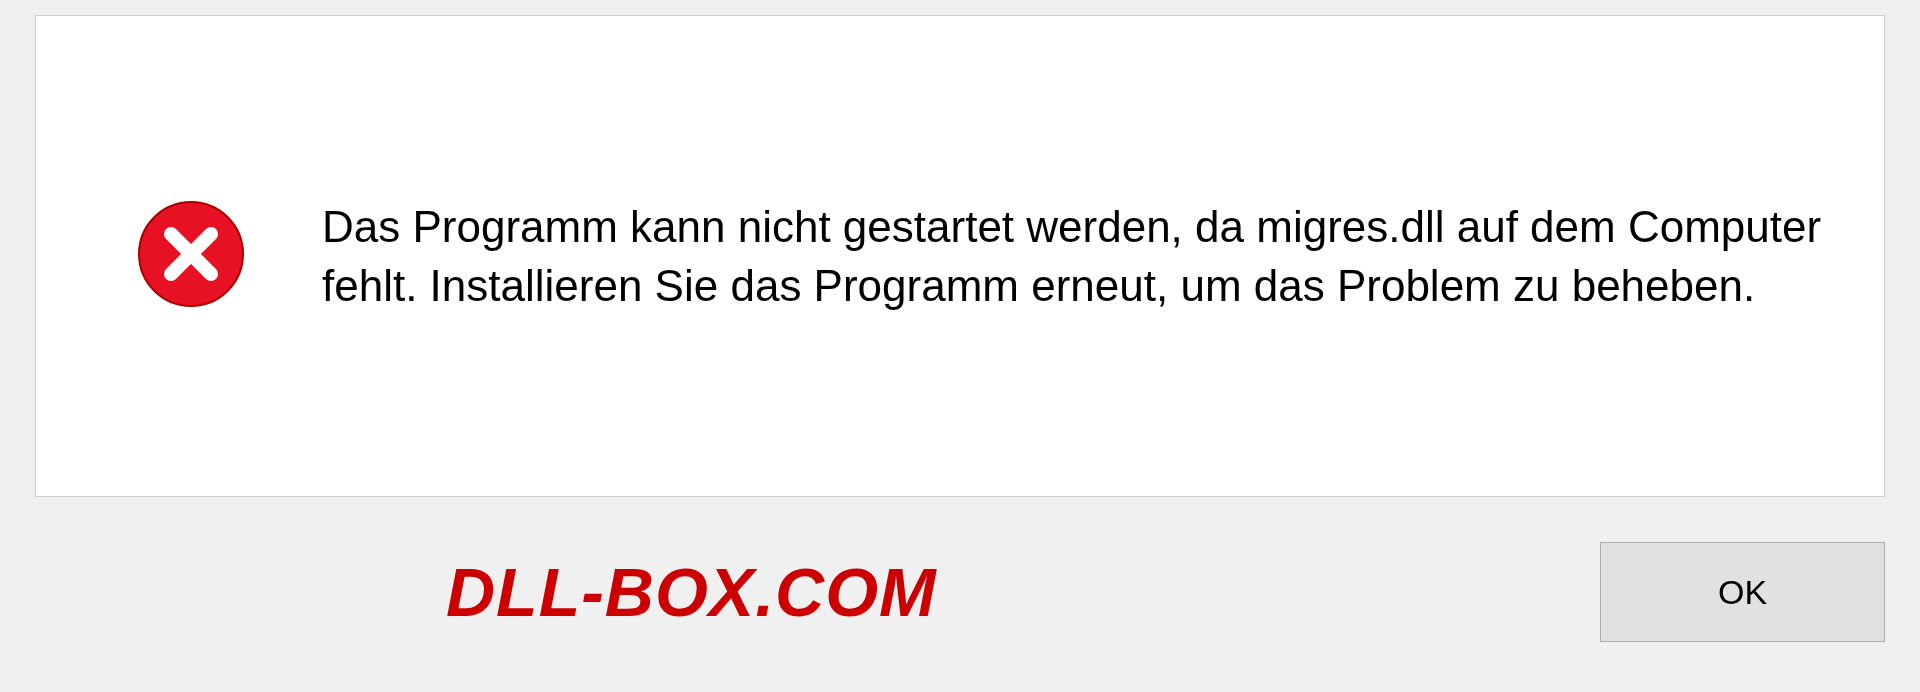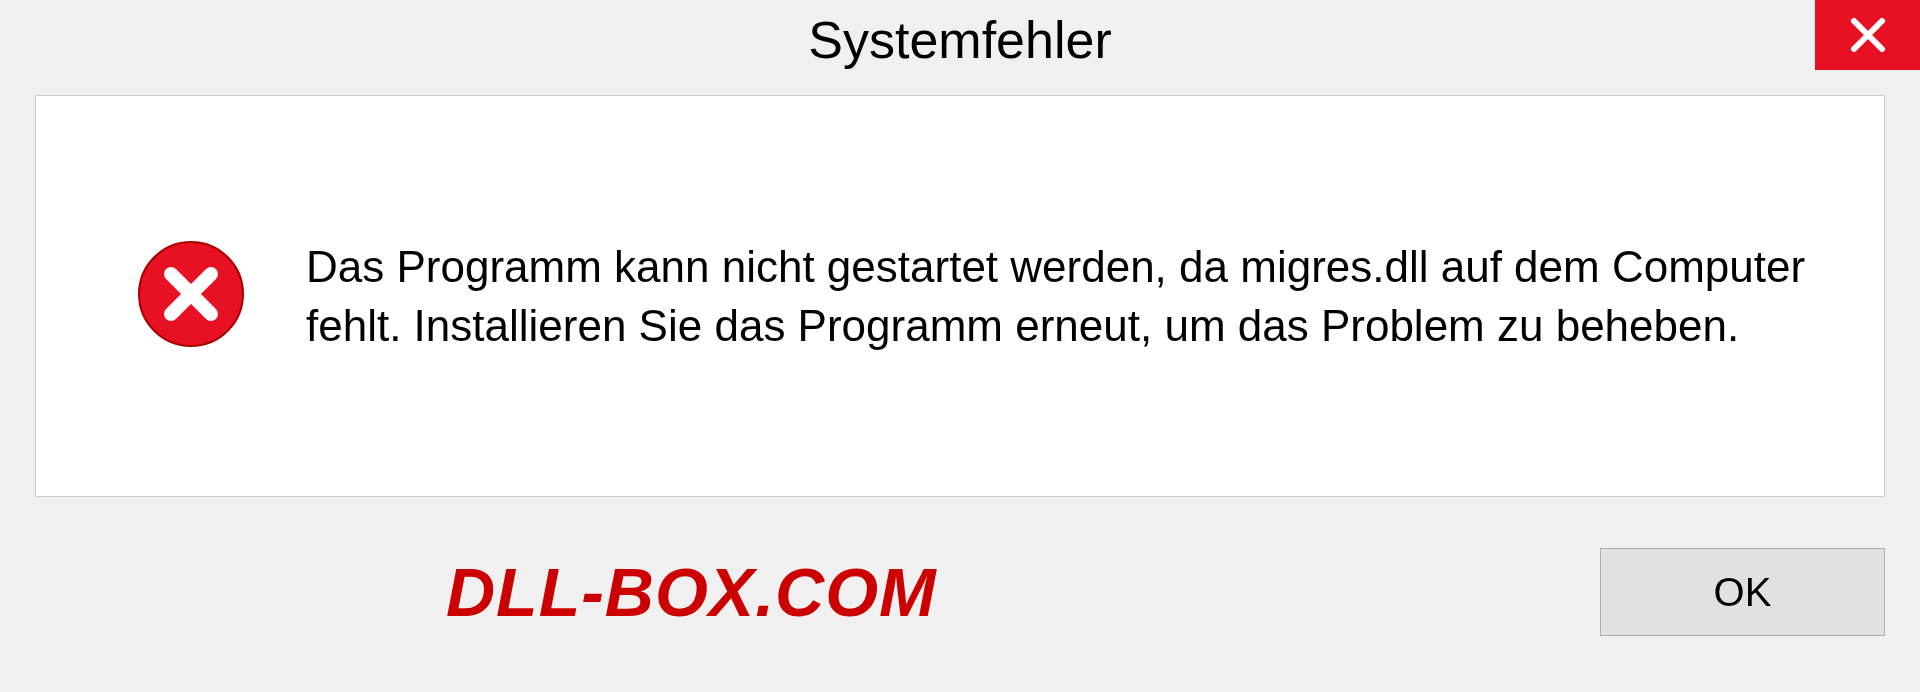--- a/index.html
+++ b/index.html
@@ -52,21 +52,21 @@
       height: 40px;
     }
     .content-area {
       margin: 15px 35px 30px 35px;
       background: #fff;
       border: 1px solid #ccc;
       flex: 1;
       display: flex;
       align-items: center;
       padding: 40px 50px 40px 100px;
-      gap: 60px;
+      gap: 76px;
     }
     .error-icon {
       flex-shrink: 0;
     }
     .error-icon svg {
       width: 110px;
       height: 110px;
     }
     .message {
       font-size: 44px;
@@ -85,46 +85,37 @@
     .watermark {
       font-size: 68px;
       font-weight: 800;
       font-style: italic;
       color: #cc0000;
       letter-spacing: 1px;
       margin-left: 425px;
     }
     .ok-btn {
       width: 285px;
-      height: 88px;
+      height: 100px;
       background: #e1e1e1;
       border: 1px solid #adadad;
-      font-size: 40px;
+      font-size: 34px;
       font-family: inherit;
       color: #000;
       cursor: pointer;
       display: flex;
       align-items: center;
       justify-content: center;
     }
   </style>
 </head>
 <body>
 
 <div class="dialog">
 
-  <div class="titlebar">
-    <div class="title">Systemfehler</div>
-    <div class="close-btn">
-      <svg viewBox="0 0 40 40">
-        <line x1="6" y1="6" x2="34" y2="34" stroke="#fff" stroke-width="6" stroke-linecap="round"></line>
-        <line x1="34" y1="6" x2="6" y2="34" stroke="#fff" stroke-width="6" stroke-linecap="round"></line>
-      </svg>
-    </div>
-  </div>
 
   <div class="content-area">
     <div class="error-icon">
       <svg viewBox="0 0 110 110">
         <circle cx="55" cy="55" r="52" fill="#e81123"></circle>
         <circle cx="55" cy="55" r="52" fill="none" stroke="#a00" stroke-width="2"></circle>
         <line x1="35" y1="35" x2="75" y2="75" stroke="#fff" stroke-width="14" stroke-linecap="round"></line>
         <line x1="75" y1="35" x2="35" y2="75" stroke="#fff" stroke-width="14" stroke-linecap="round"></line>
       </svg>
     </div>

